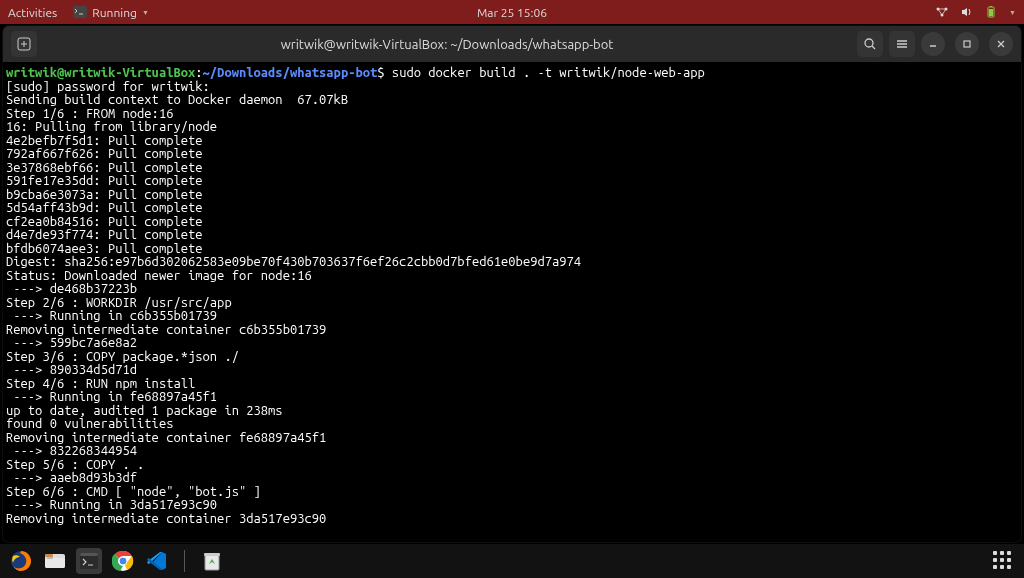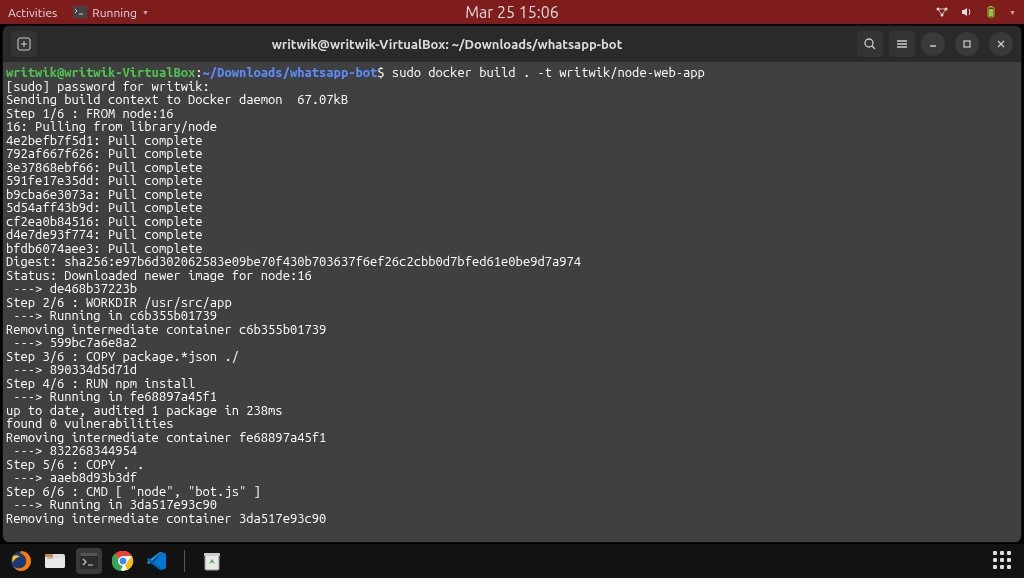--- a/index.html
+++ b/index.html
@@ -19,21 +19,21 @@
     font-size: 12px;
     color: #ddd;
     padding: 0 8px;
     position: relative;
   }
   .gnome-left { display: flex; align-items: center; gap: 16px; }
   .gnome-item { display: flex; align-items: center; gap: 5px; cursor: pointer; }
   .gnome-center {
     position: absolute;
     left: 50%; transform: translateX(-50%);
-    font-size: 16px;
+    font-size: 12px;
   }
   .gnome-right {
     margin-left: auto;
     display: flex; align-items: center; gap: 12px;
   }
   .tri { font-size: 7px; opacity: 0.7; }
   .gicon { display: inline-block; }
   
   .window {
     position: absolute;
@@ -56,26 +56,26 @@
   }
   .tb-btn {
     width: 26px; height: 26px;
     border-radius: 5px;
     background: rgba(255,255,255,0.05);
     display: flex; align-items: center; justify-content: center;
     font-size: 13px; color: #ddd;
     cursor: pointer;
   }
   .tb-btn.circle { width: 24px; height: 24px; border-radius: 50%; background: rgba(255,255,255,0.08); }
-  .tb-title { flex: 1; text-align: center; font-size: 13px; color: #ddd; font-weight: 700; }
+  .tb-title { flex: 1; text-align: center; font-size: 13px; color: #ddd; font-weight: 400; }
   .tb-right { display: flex; gap: 10px; align-items: center; }
   
   .term {
     flex: 1;
-    background: #404040;
+    background: #000000;
     font-family: "Ubuntu Mono","DejaVu Sans Mono",monospace;
     font-size: 13px;
     line-height: 13.5px;
     color: #fff;
     padding: 4px 3px;
     white-space: pre;
     overflow: hidden;
   }
   .t-green { color: #4fc24f; font-weight: bold; }
   .t-blue { color: #5b8cff; font-weight: bold; }

